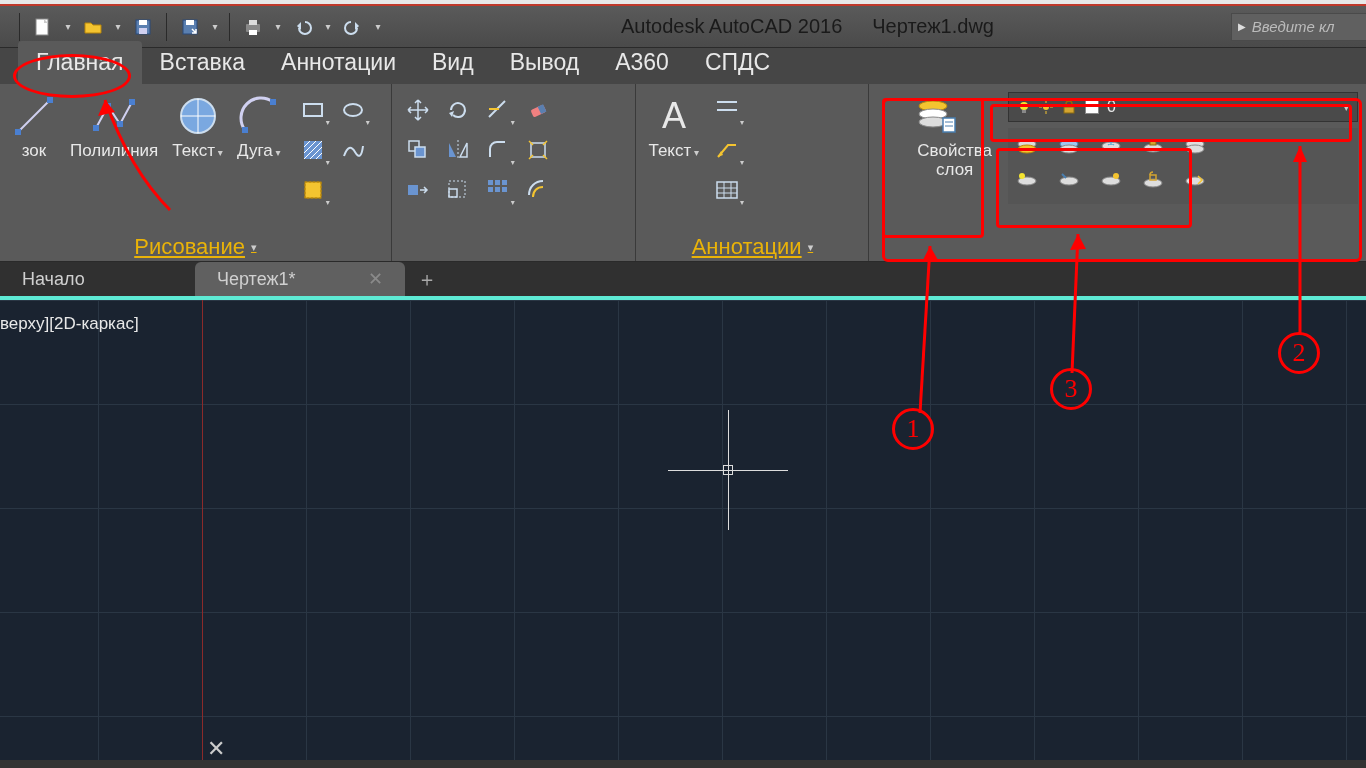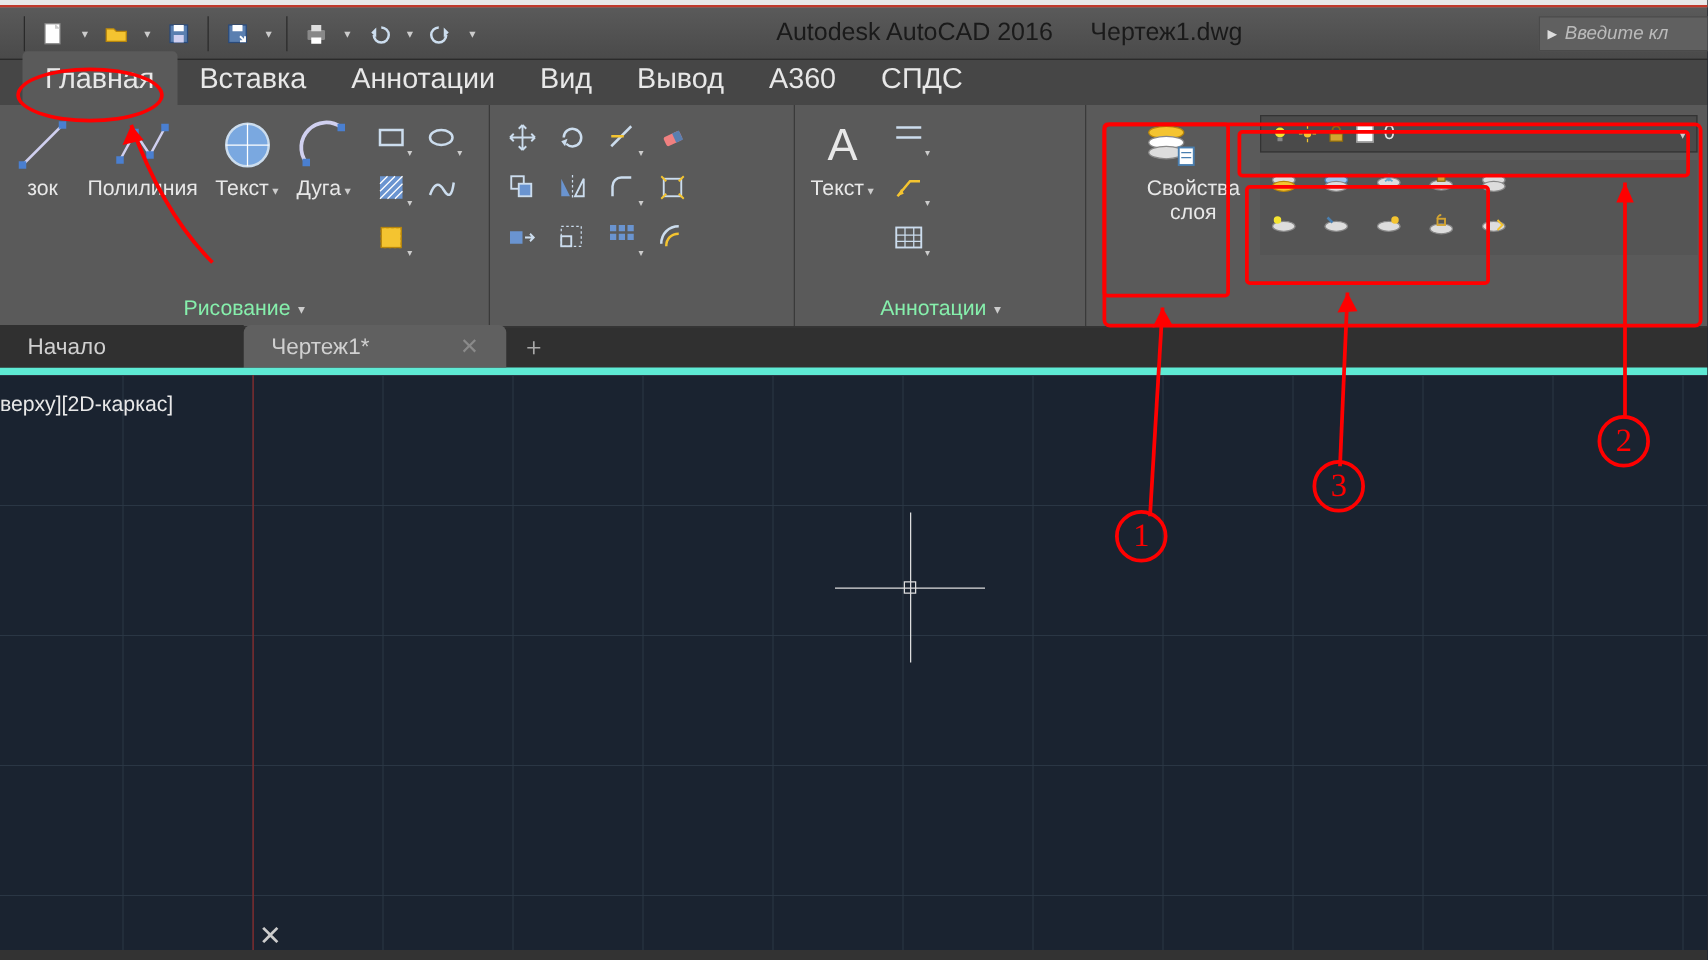--- a/index.html
+++ b/index.html
@@ -24,21 +24,21 @@
 
 .tabs { height:36px; background:#464646; display:flex; align-items:flex-end; padding-left:18px; gap:0; }
 .tab { padding:8px 18px 8px 18px; color:#e8e8e8; font-size:23px; cursor:pointer; white-space:nowrap; }
 .tab.active { background:#5a5a5a; border-radius:4px 4px 0 0; }
 
 
 .ribbon { height:178px; background:#5a5a5a; display:flex; border-bottom:1px solid #2a2a2a; }
 .panel { border-left:1px solid #3a3a3a; display:flex; flex-direction:column; height:100%; position:relative; }
 .panel:first-child { border-left:none; }
 .panel-body { flex:1; display:flex; align-items:flex-start; padding:8px 8px 0 8px; gap:6px; }
-.panel-title { height:28px; display:flex; align-items:center; justify-content:center; color:#86efac; font-size:17px; gap:6px; cursor:pointer; }
+.panel-title { height:28px; display:flex; align-items:center; justify-content:center; color:#eab308; font-size:22px; gap:6px; cursor:pointer;text-decoration:underline; }
 .panel-title::after { content:"▾"; font-size:11px; color:#ccc; }
 
 .big-btn { display:flex; flex-direction:column; align-items:center; gap:4px; cursor:pointer; padding:2px 4px; }
 .big-btn .ic { width:44px; height:44px; display:flex; align-items:center; justify-content:center; }
 .big-btn .lbl { color:#e8e8e8; font-size:17px; text-align:center; line-height:1.1; }
 .big-btn .drop::after { content:" ▾"; font-size:10px; color:#ccc; }
 .big-btn.two-line .lbl { min-height:38px;margin-left:36px; }
 
 .small-grid { display:grid; grid-template-columns:repeat(4,36px); grid-auto-rows:36px; gap:4px; }
 .small-grid.cols5 { grid-template-columns:repeat(5,36px); }
@@ -50,21 +50,21 @@
 
 .layer-dd { height:30px; background:#4a4a4a; border:1px solid #333; display:flex; align-items:center; padding:0 8px; gap:8px; width:350px; cursor:pointer; }
 .layer-dd .sw { width:14px; height:14px; background:#fff; border:1px solid #888; }
 .layer-dd .txt { color:#e8e8e8; font-size:16px; flex:1; }
 .layer-dd::after { content:"▾"; color:#ccc; font-size:11px; }
 
 .layer-tools { display:grid; grid-template-columns:repeat(5,34px); grid-auto-rows:30px; gap:4px 8px; margin-top:6px; padding:6px 4px; background:#555; }
 .lt-btn { width:30px; height:26px; display:flex; align-items:center; justify-content:center; cursor:pointer; }
 
 
-.filetabs { height:38px; background:#303030; display:flex; align-items:flex-end; border-bottom:6px solid #5eead4; }
+.filetabs { height:38px; background:#303030; display:flex; align-items:flex-end; border-bottom:4px solid #5eead4; }
 .ftab { height:34px; padding:0 22px; display:flex; align-items:center; color:#d0d0d0; font-size:18px; cursor:pointer; position:relative; }
 .ftab.home { background:#303030; width:195px; }
 .ftab.active { background:#606060; border-radius:6px 6px 0 0; width:210px; justify-content:flex-start; gap:12px; }
 .ftab.active .close { color:#8a8a8a; font-size:18px; margin-left:auto; }
 .ftab.plus { width:40px; justify-content:center; font-size:20px; color:#aaa; }
 
 
 .canvas-area { position:relative; height:460px; background:#1a2330; overflow:hidden; }
 .grid-bg { position:absolute; inset:0; background-image:
   linear-gradient(#2a3644 1px,transparent 1px),

